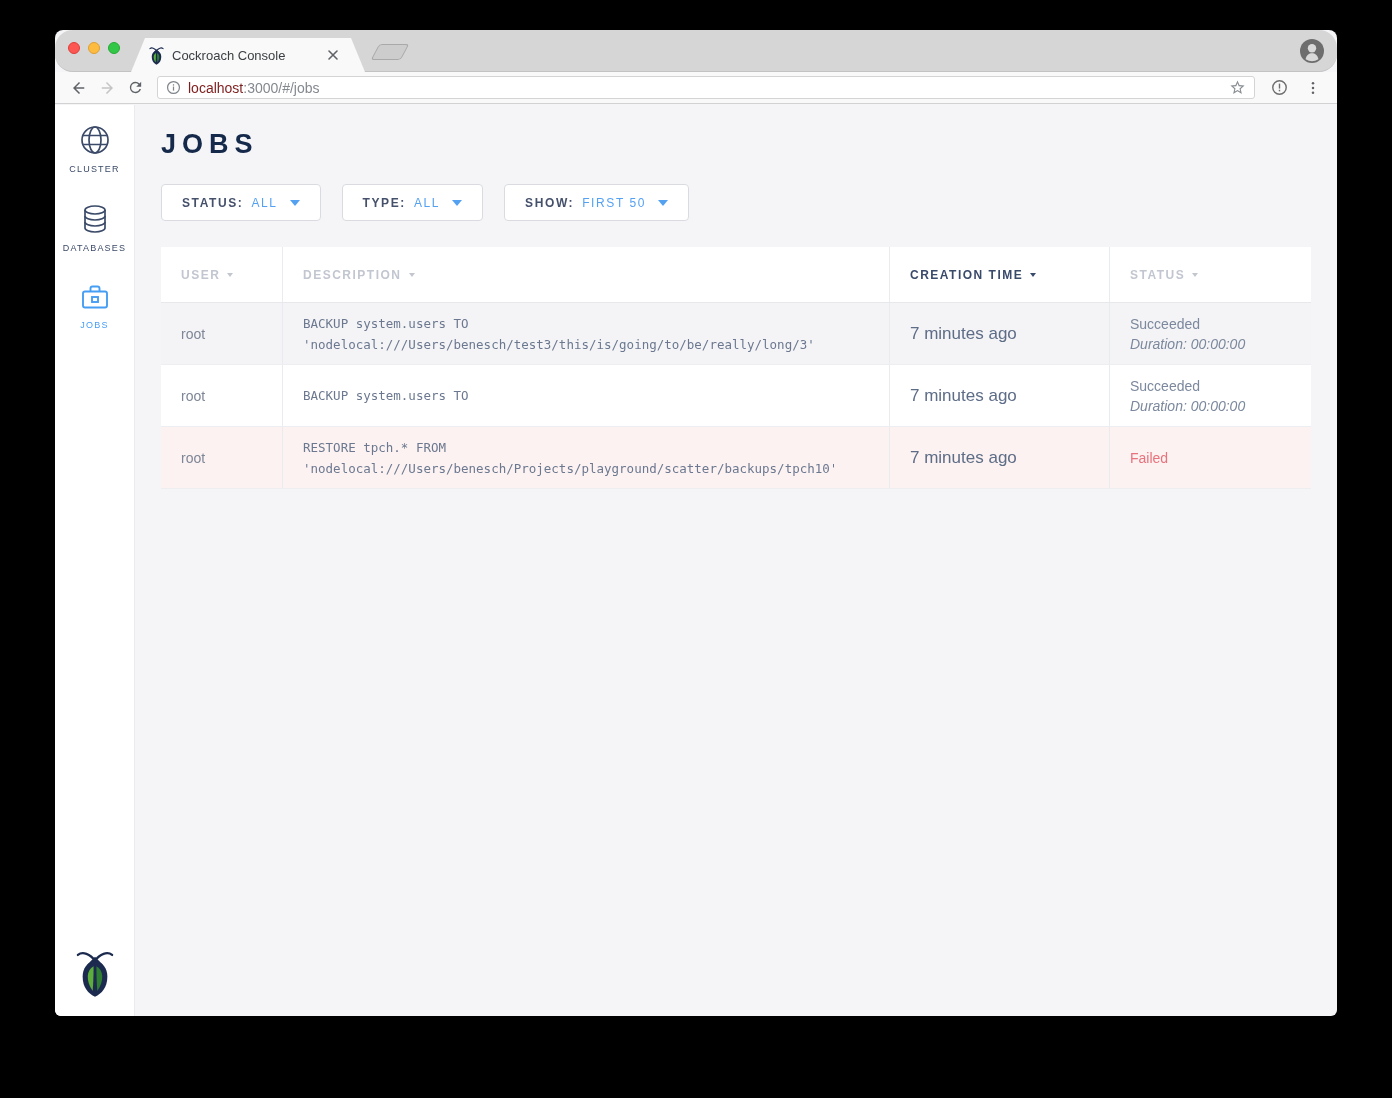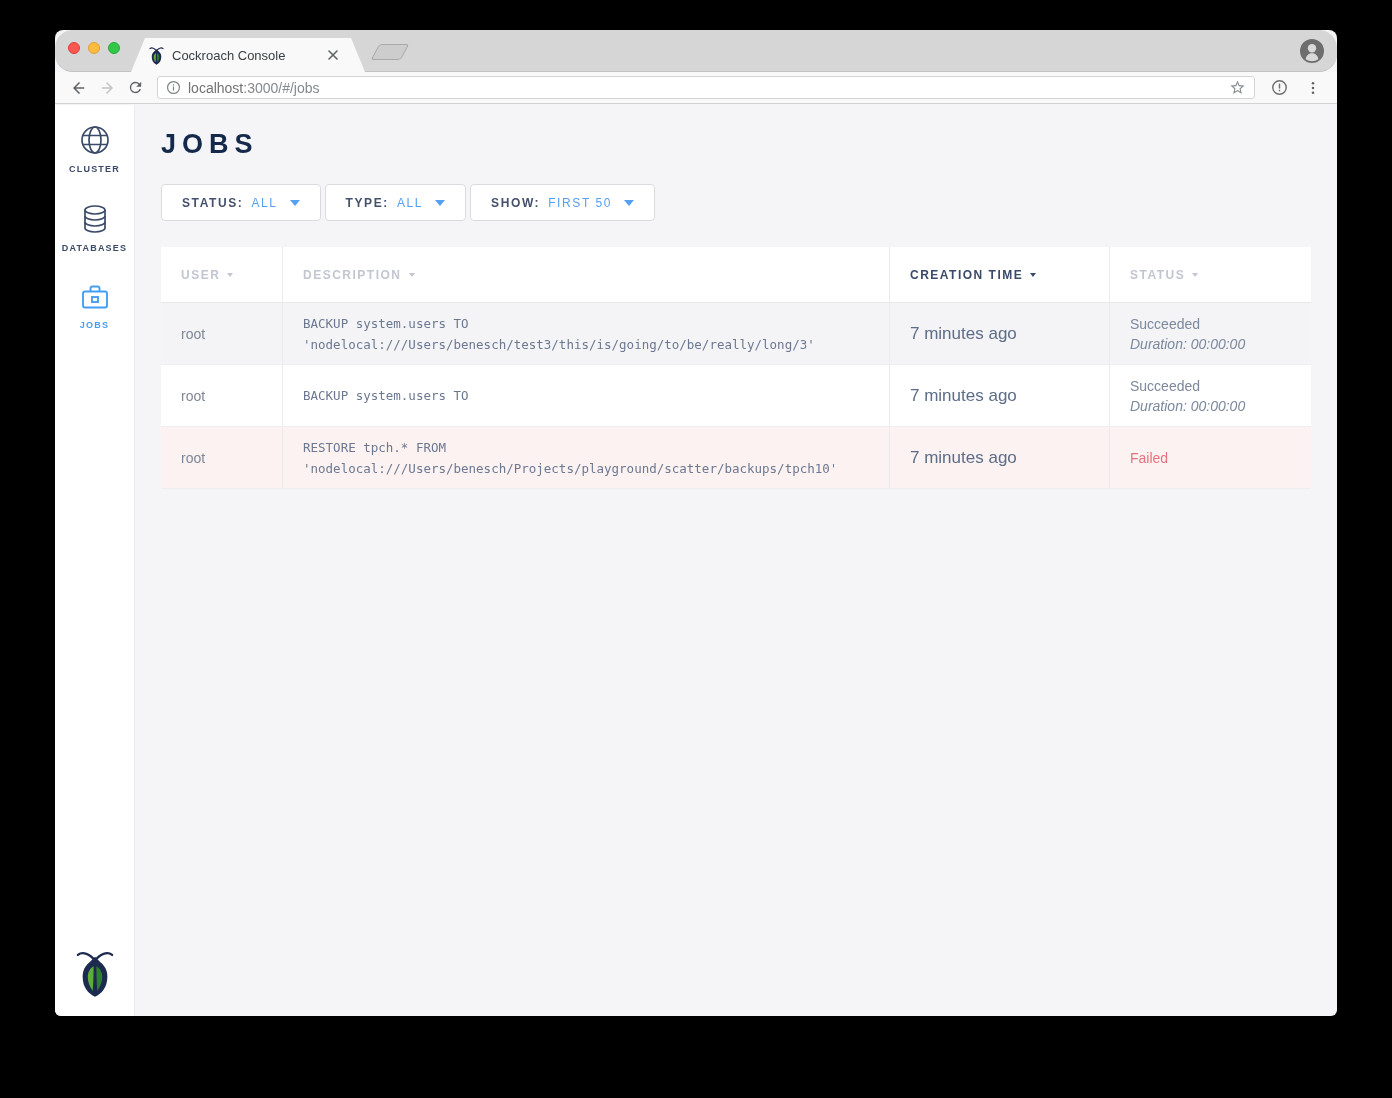--- a/index.html
+++ b/index.html
@@ -27,38 +27,38 @@
             border:1px solid #a9a9a9; border-radius:3px; transform:skewX(-28deg); }
 
   .profile-btn { position:absolute; right:12px; top:8px; width:26px; height:26px; }
 
   .toolbar { position:relative; height:32px; background:#f9f9f9; border-bottom:1px solid #d2d2d4;
              display:flex; align-items:center; padding:0 10px; }
   .nav-btn { width:28px; height:28px; display:flex; align-items:center; justify-content:center; }
   .url-field { flex:1; height:23px; margin:0 10px 0 8px; background:#fff; border:1px solid #d4d4d4;
                border-radius:3px; display:flex; align-items:center; padding:0 8px; }
   .url-text { font-size:14px; margin-left:7px; flex:1; white-space:nowrap; }
-  .url-host { color:#737373;margin-top:40px; }
+  .url-host { color:#7f1d1d;margin-top:40px; }
   .url-rest { color:#84898f; }
   .right-icons { display:flex; align-items:center; gap:6px; }
 
   
   .app { position:absolute; top:75px; left:0; right:0; bottom:0; display:flex; }
   .sidebar { width:80px; background:#fff; border-right:1px solid #ebebee; display:flex;
              flex-direction:column; align-items:center; padding-top:15px; position:relative; }
   .side-item { display:flex; flex-direction:column; align-items:center; margin-bottom:17px;
                width:100%; padding:4px 0 8px; cursor:pointer; }
-  .side-label { font-size:9px; font-weight:bold; letter-spacing:1.2px; color:#3b4a68; margin-top:8px; }
+  .side-label { font-size:9px; font-weight:normal; letter-spacing:1.2px; color:#3b4a68; margin-top:8px; }
   .side-item.active .side-label { color:#459ef4; }
   .side-logo { position:absolute; bottom:18px; left:0; right:0; display:flex; justify-content:center; }
 
   .main { flex:1; padding:24px 26px 0 26px; }
   .page-title { font-size:27px; font-weight:800; letter-spacing:6px; color:#15294b; }
 
-  .filters { display:flex; gap:4px; margin-top:24px; }
+  .filters { display:flex; gap:21px; margin-top:24px; }
   .filter-btn { height:37px; background:#fff; border:1px solid #d9dbe0; border-radius:4px;
                 display:flex; align-items:center; padding:0 20px; cursor:pointer; }
   .filter-label { font-size:12px; font-weight:bold; letter-spacing:1.6px; color:#45506b; }
   .filter-value { font-size:12px; font-weight:normal; letter-spacing:1.6px; color:#54a1f2; margin-left:8px; }
   .dd-caret { width:0; height:0; border-left:5px solid transparent; border-right:5px solid transparent;
               border-top:6px solid #54a1f2; margin-left:12px; }
 
   
   .jobs-table { margin-top:26px; width:1150px; background:#fff; }
   .trow { display:flex; }

